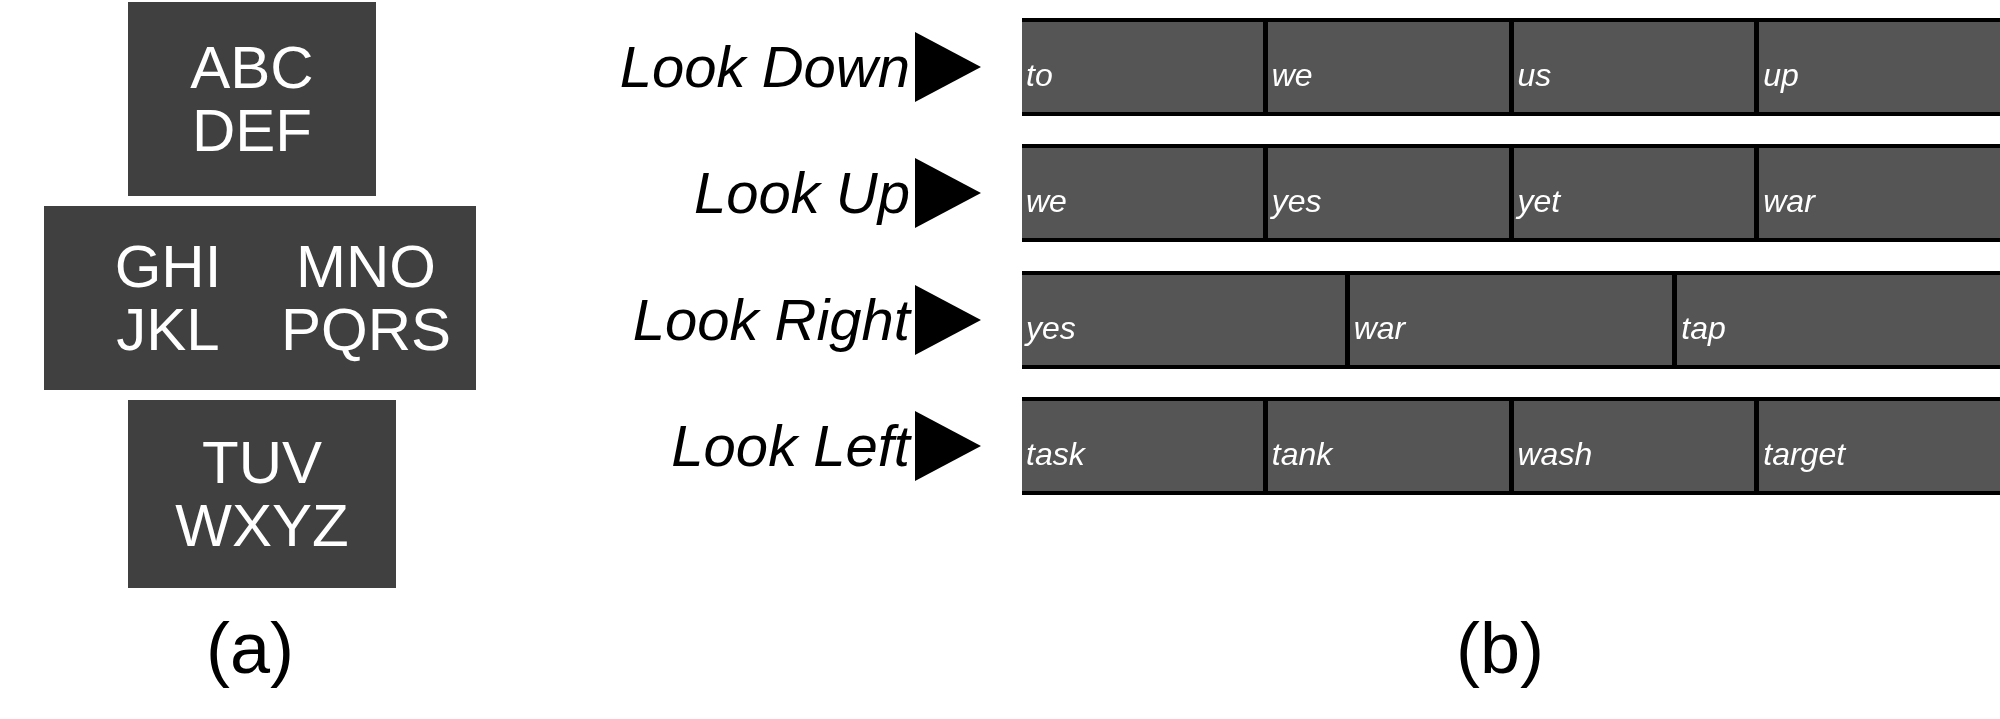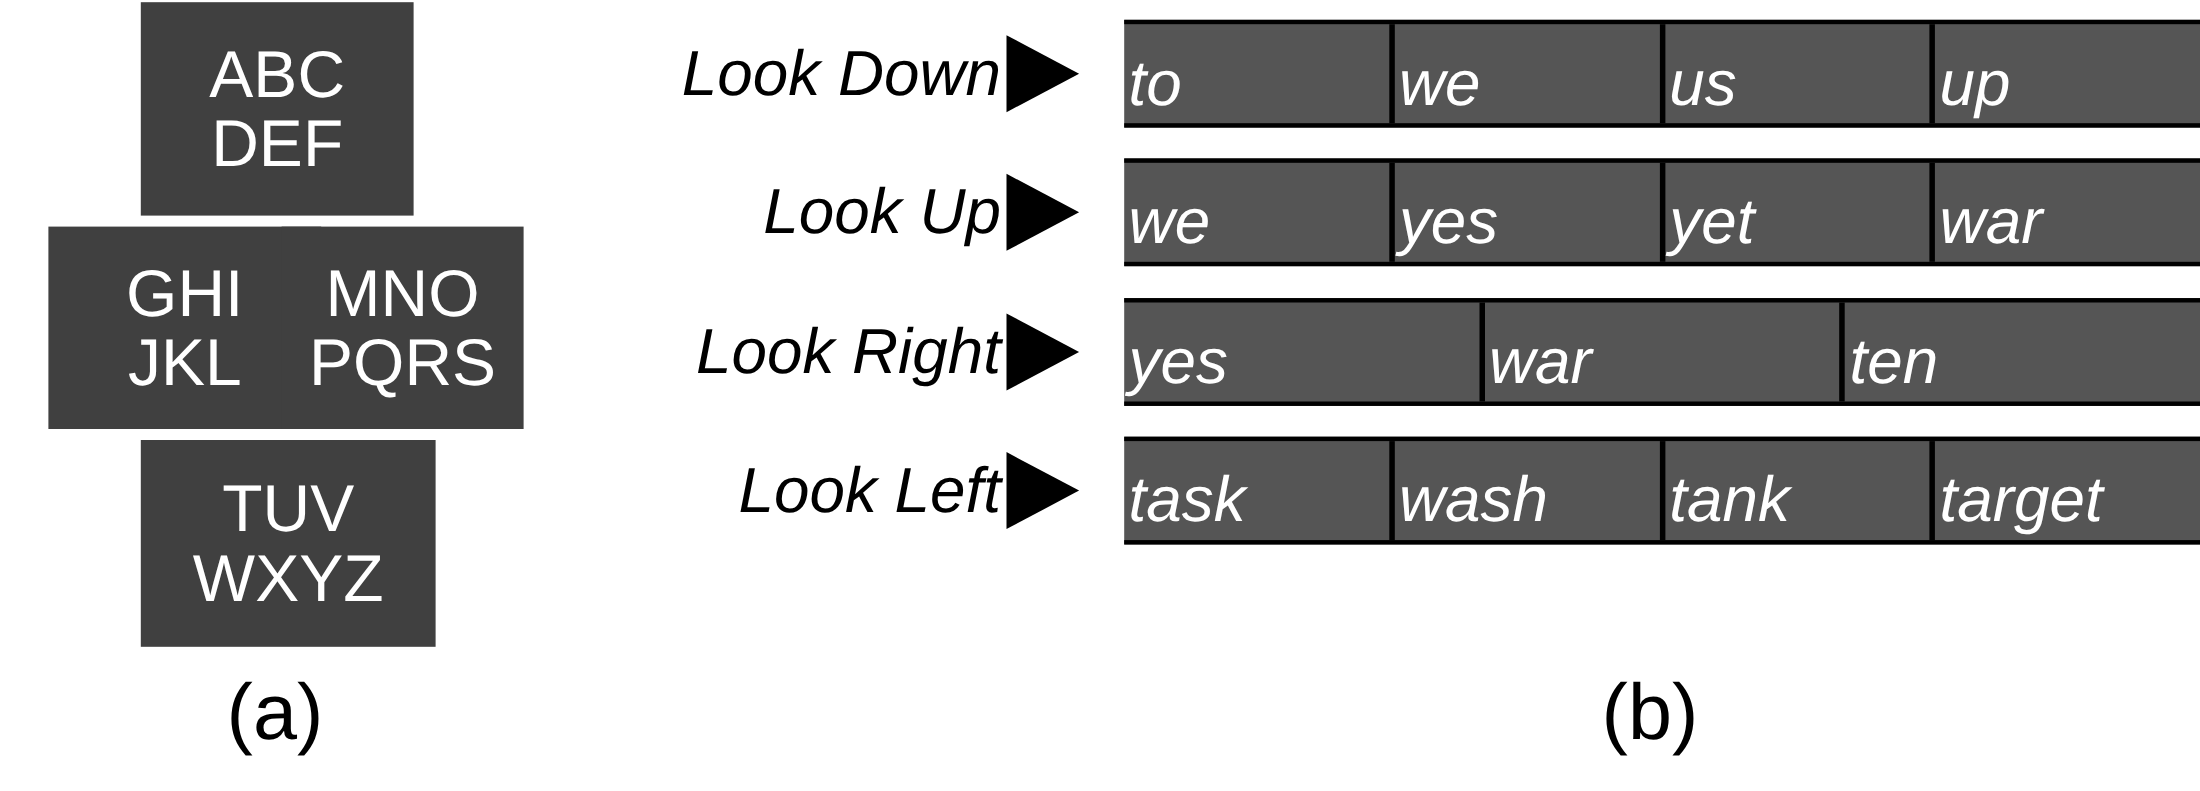--- a/index.html
+++ b/index.html
@@ -114,21 +114,21 @@
   }
   .word-cell {
     flex: 1 1 0;
     position: relative;
     display: flex;
     align-items: center;
     padding-left: 4px;
     box-sizing: border-box;
     border-right: 5px solid #000000;
     color: #ffffff;
-    font-size: 58px;
+    font-size: 32px;
     white-space: nowrap;
   }
   .word-cell:last-child { border-right: none; }
   .word-cell .word { position: relative; top: 8px; }
 </style>
 </head>
 <body>
 
 <div id="figure">
 
@@ -201,39 +201,39 @@
       <span class="row-label">Look Right</span>
       <span class="row-arrow"></span>
       <div class="row-bar">
         <div class="word-cell">
             <span class="word">yes</span>
           </div>
         <div class="word-cell">
             <span class="word">war</span>
           </div>
         <div class="word-cell">
-            <span class="word">ten</span>
+            <span class="word">tap</span>
           </div>
       </div>
     </div>
 
     <div class="pred-row" id="row-3">
       <span class="row-label">Look Left</span>
       <span class="row-arrow"></span>
       <div class="row-bar">
         <div class="word-cell">
             <span class="word">task</span>
           </div>
         <div class="word-cell">
+            <span class="word">tank</span>
+          </div>
+        <div class="word-cell">
             <span class="word">wash</span>
           </div>
         <div class="word-cell">
-            <span class="word">tank</span>
-          </div>
-        <div class="word-cell">
             <span class="word">target</span>
           </div>
       </div>
     </div>
 
   </div>
 
   <div class="panel-caption" id="caption-b">(b)</div>
 
 </div>

